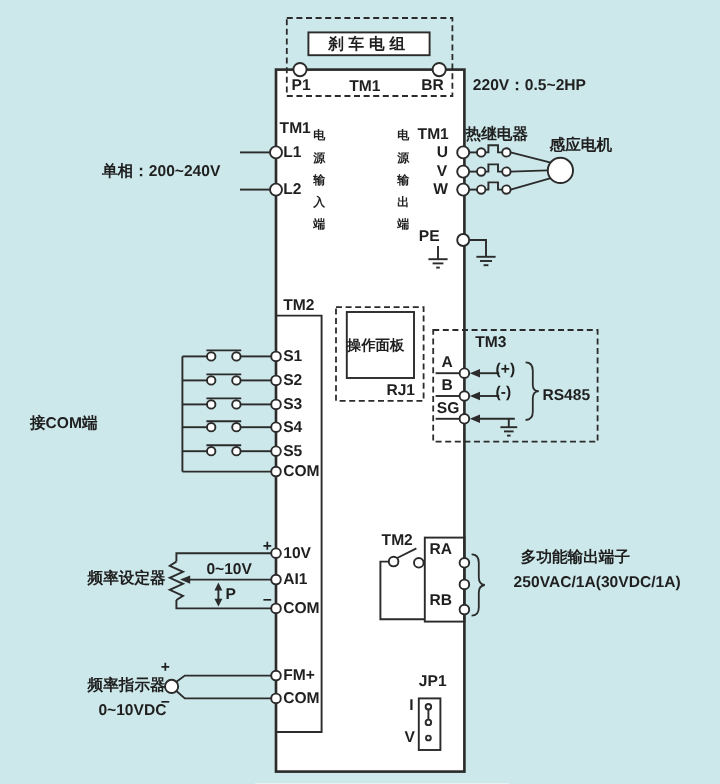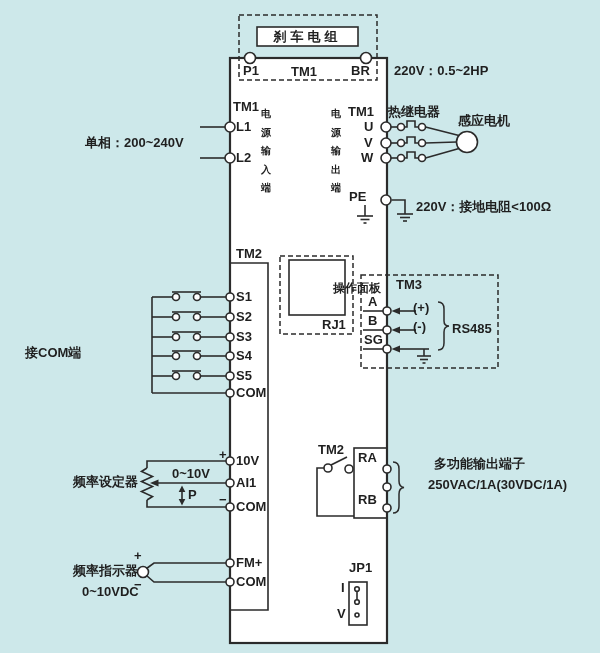--- a/index.html
+++ b/index.html
@@ -231,32 +231,31 @@
 
   <div class="lbl vert" style="left:331px;top:105px;">电源输出端</div>
   <div class="lbl" style="left:348px;top:105px;">TM1</div>
   <div class="lbl" style="left:364px;top:120px;">U</div>
   <div class="lbl" style="left:364px;top:136px;">V</div>
   <div class="lbl" style="left:361px;top:151px;">W</div>
   <div class="lbl" style="left:388px;top:105px;">热继电器</div>
   <div class="lbl" style="left:458px;top:114px;">感应电机</div>
 
   <div class="lbl" style="left:349px;top:190px;">PE</div>
-  <div class="lbl" style="left:416px;top:200px;">220V：接地电阻&lt;100Ω</div>
 
   <div class="lbl" style="left:236px;top:247px;">TM2</div>
   <div class="lbl" style="left:236px;top:290px;">S1</div>
   <div class="lbl" style="left:236px;top:310px;text-align:right;">S2</div>
   <div class="lbl" style="left:236px;top:330px;">S3</div>
   <div class="lbl" style="left:236px;top:349px;">S4</div>
   <div class="lbl" style="left:236px;top:369px;">S5</div>
   <div class="lbl" style="left:236px;top:386px;">COM</div>
   <div class="lbl" style="left:25px;top:346px;">接COM端</div>
 
-  <div class="lbl small center" style="left:289px;top:281px;width:34px;margin-left:44px;">操作面板</div>
+  <div class="lbl small center" style="left:289px;top:281px;width:34px;">操作面板</div>
   <div class="lbl" style="left:322px;top:318px;">RJ1</div>
 
   <div class="lbl" style="left:396px;top:278px;">TM3</div>
   <div class="lbl" style="left:368px;top:295px;">A</div>
   <div class="lbl" style="left:368px;top:314px;">B</div>
   <div class="lbl" style="left:364px;top:333px;">SG</div>
   <div class="lbl" style="left:413px;top:301px;">(+)</div>
   <div class="lbl" style="left:413px;top:320px;">(-)</div>
   <div class="lbl" style="left:452px;top:322px;">RS485</div>
 

